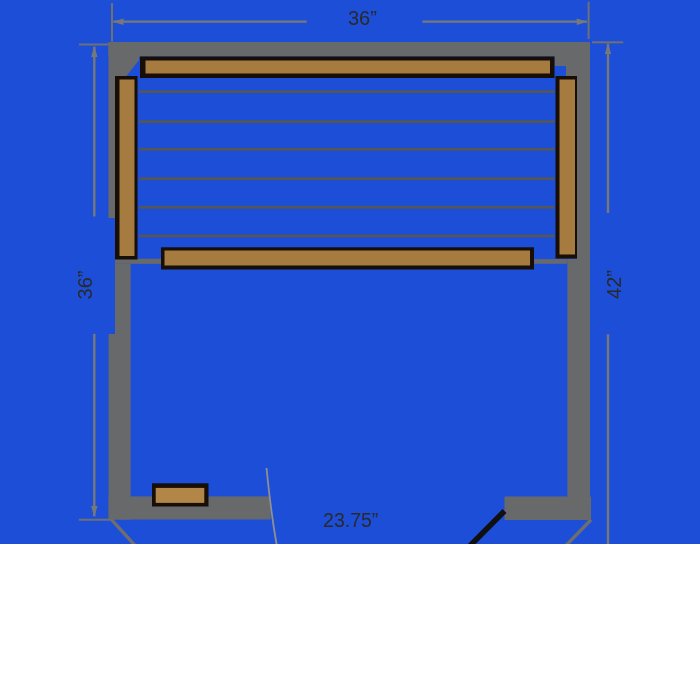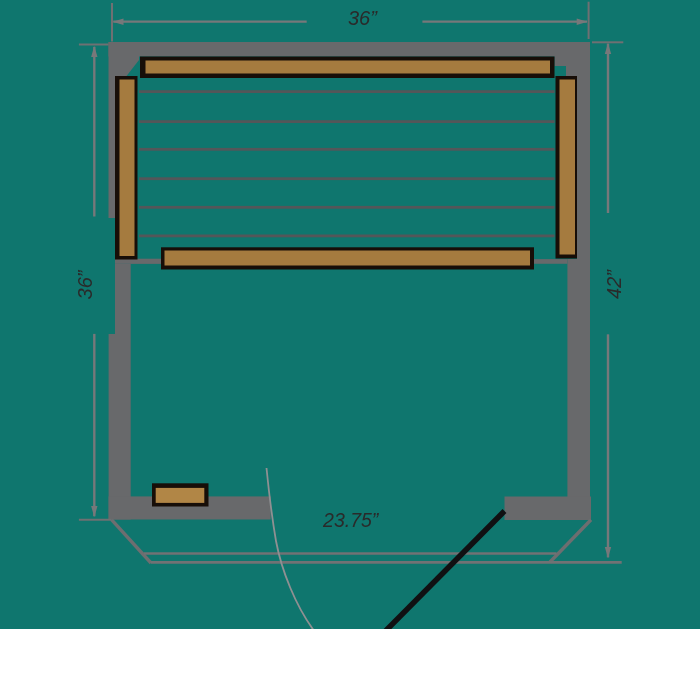--- a/index.html
+++ b/index.html
@@ -1,16 +1,16 @@
 <!DOCTYPE html>
 <html><head>
 <meta charset="utf-8">
 <style>
 html,body{margin:0;padding:0;background:#ffffff;}
-#wrap{position:relative;width:700px;height:629px;background:#0f766e;overflow:hidden;font-style:italic;}
+#wrap{position:relative;width:700px;height:544px;background:#1d4ed8;overflow:hidden;}
 svg{display:block;}
 text{font-family:"Liberation Sans",sans-serif;fill:#2a2a2a;}
 </style>
 </head>
 <body>
 <div id="wrap">
 <svg width="700" height="700" viewBox="0 0 700 700">
 
   <rect x="108.5" y="42" width="481.5" height="14.5" fill="#68696b"></rect>
 

